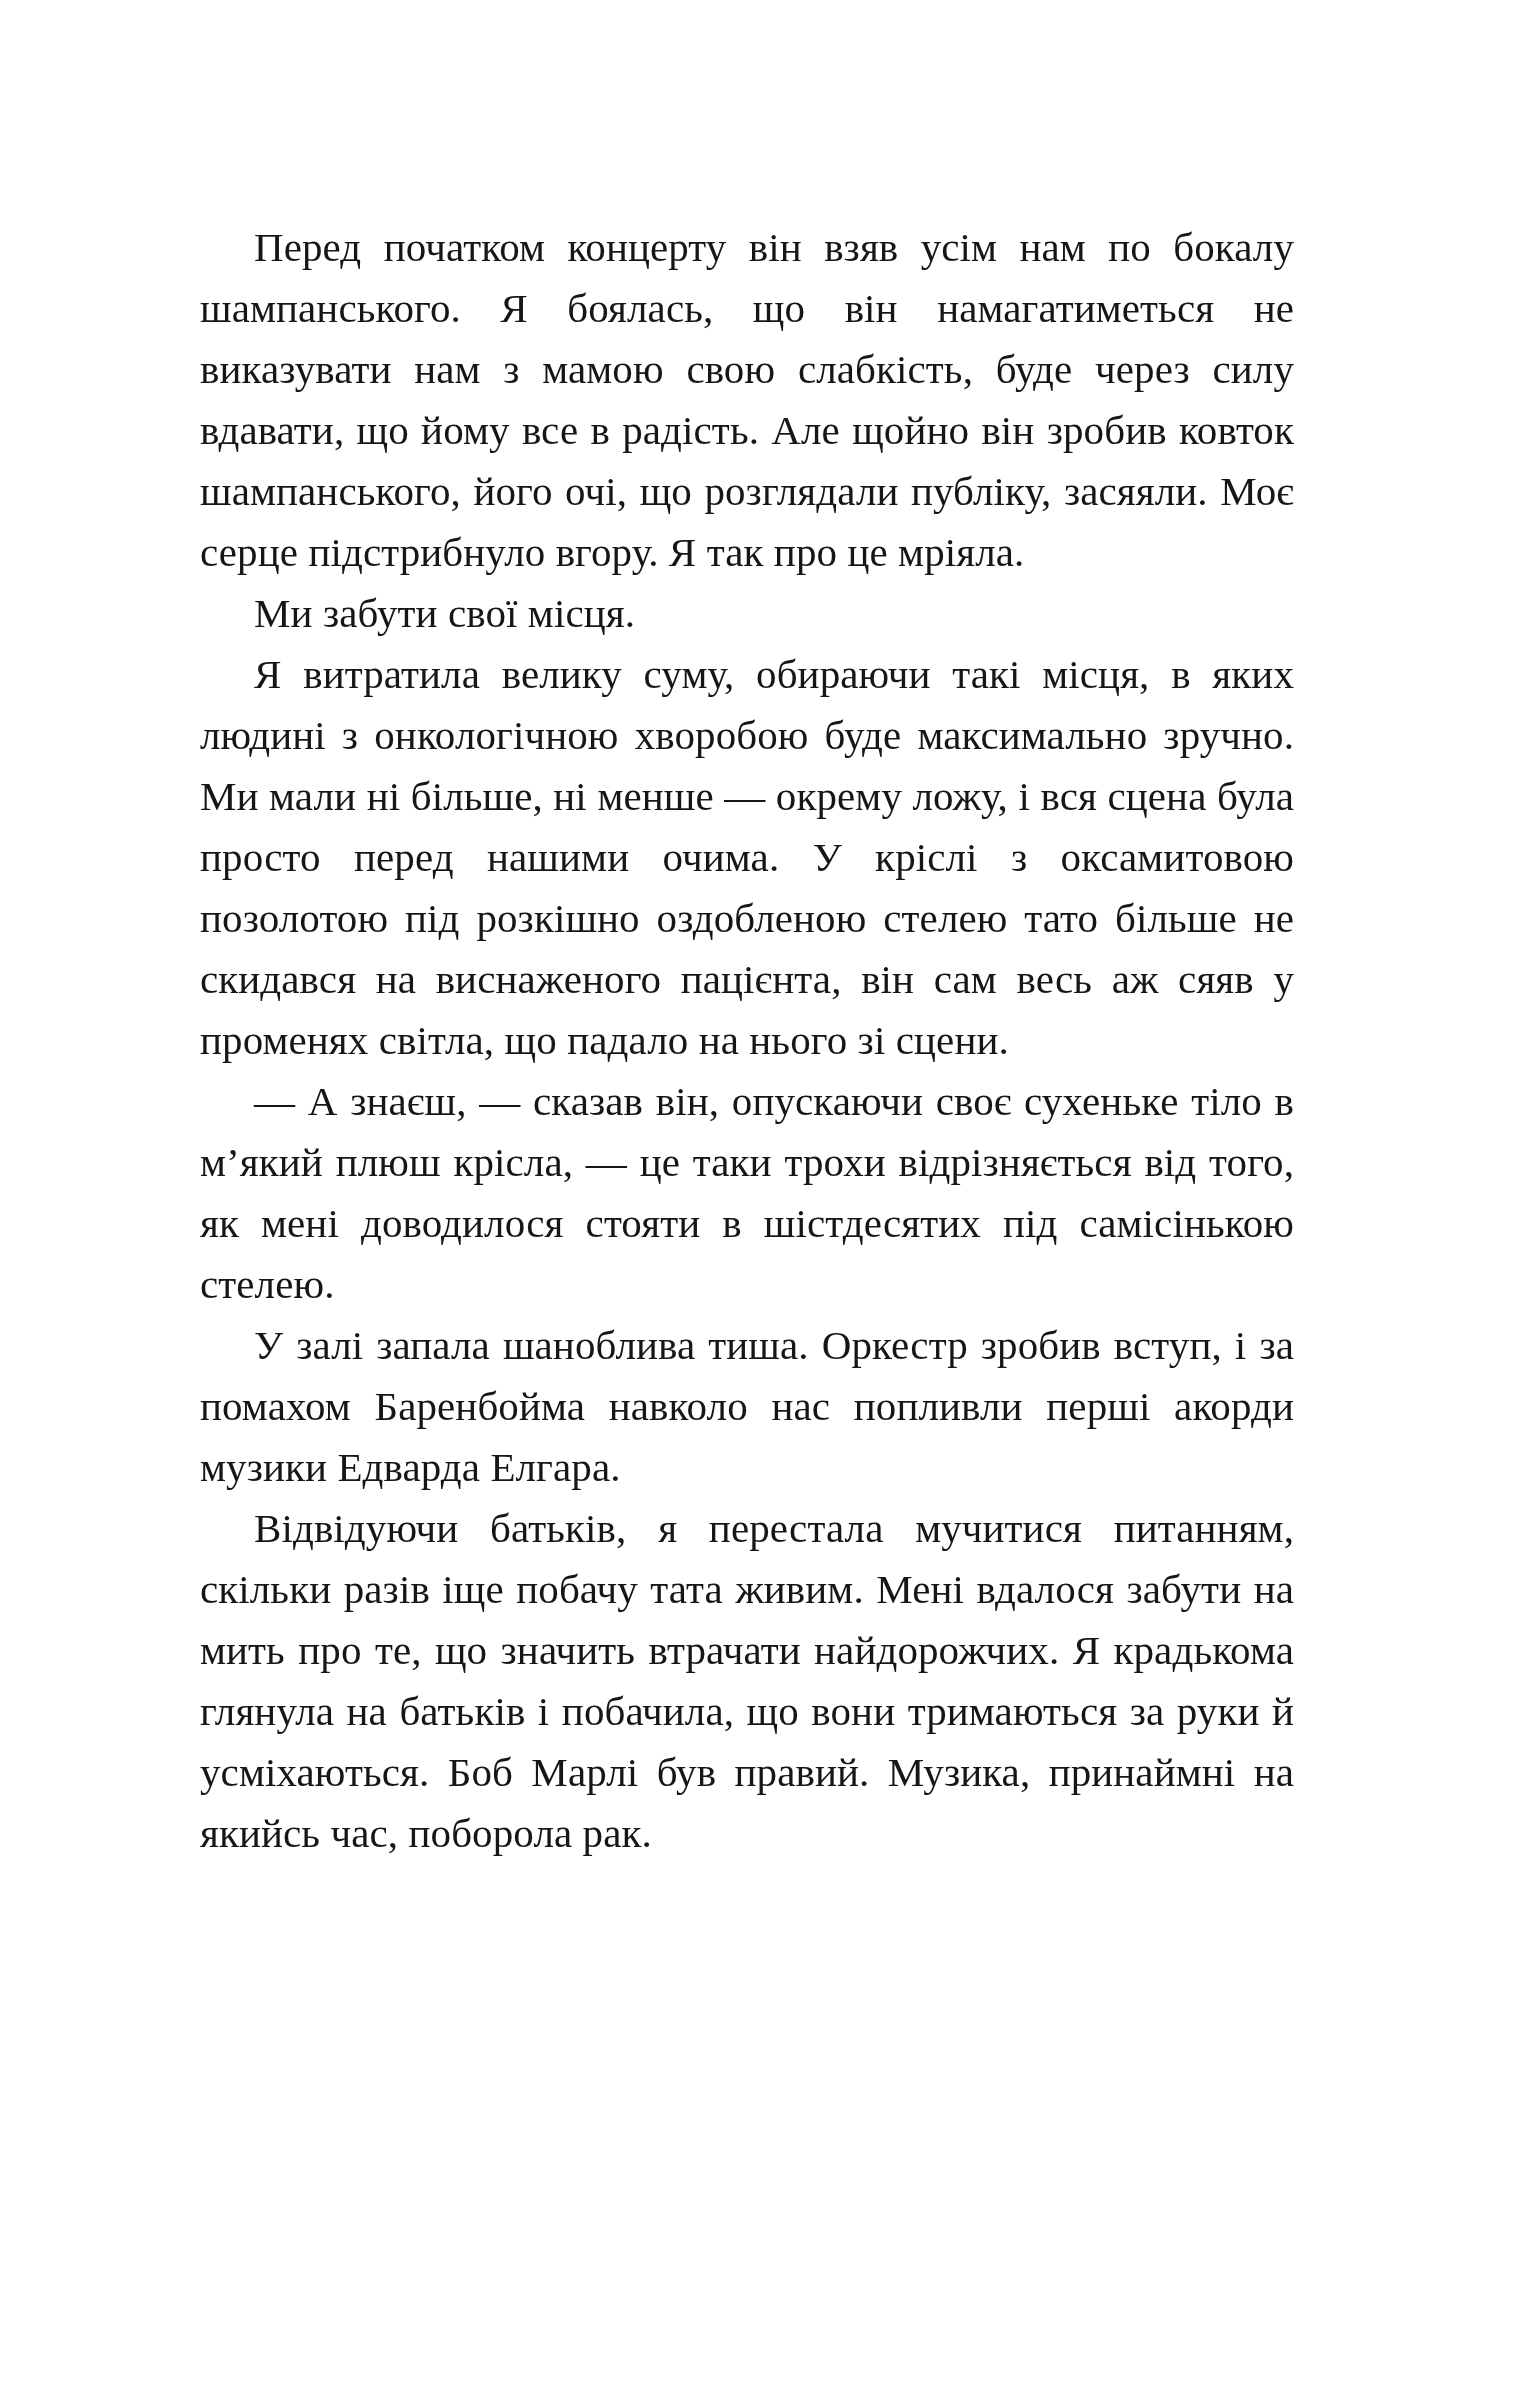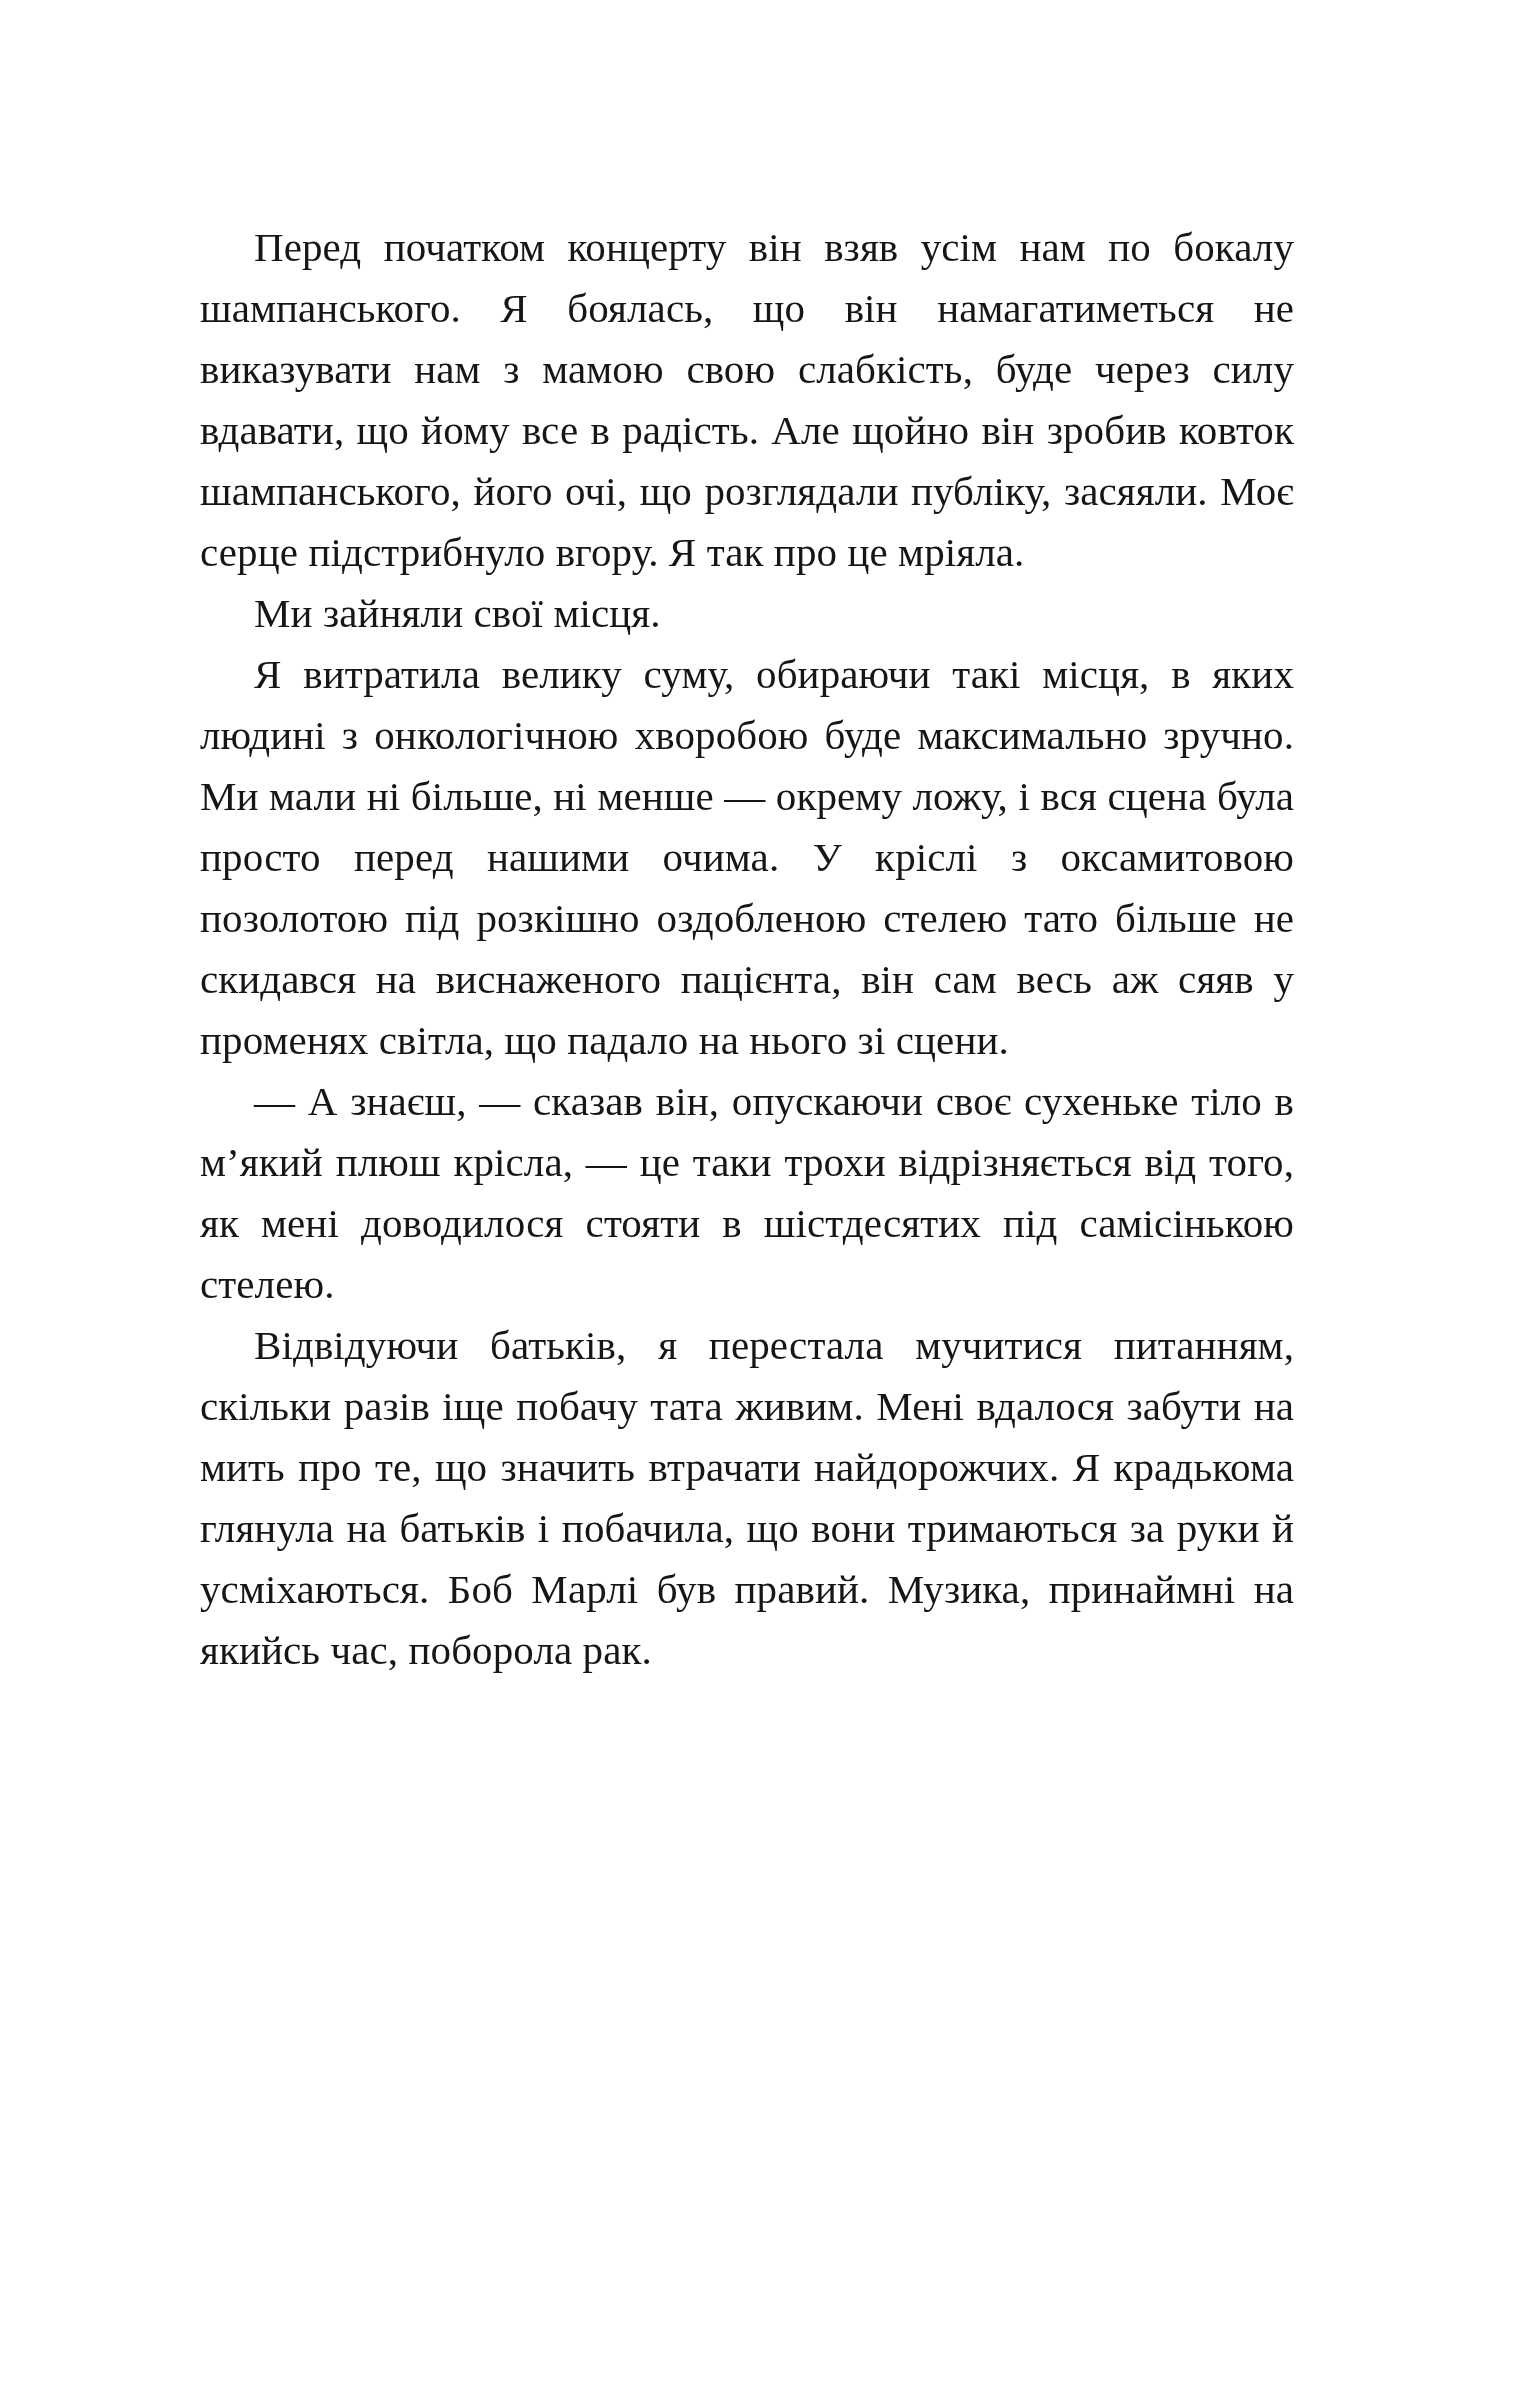--- a/index.html
+++ b/index.html
@@ -46,19 +46,20 @@
     line-height: 1;
     color: #161616;
   }
 </style>
 </head>
 <body>
 
 <div class="page">
   <div class="body-text">
     <p>Перед початком концерту він взяв усім нам по бокалу шампанського. Я боялась, що він намагатиметься не виказувати нам з мамою свою слабкість, буде через силу вдавати, що йому все в радість. Але щойно він зробив ковток шампанського, його очі, що розглядали публіку, засяяли. Моє серце підстрибнуло вгору. Я так про це мріяла.</p>
-    <p>Ми зайняли свої місця.</p>
+    <p>Ми забути свої місця.</p>
     <p>Я витратила велику суму, обираючи такі місця, в яких людині з онкологічною хворобою буде максимально зручно. Ми мали ні більше, ні менше — окрему ложу, і вся сцена була просто перед нашими очима. У кріслі з оксамитовою позолотою під розкішно оздобленою стелею тато більше не скидався на виснаженого пацієнта, він сам весь аж сяяв у променях світла, що падало на нього зі сцени.</p>
     <p>— А знаєш, — сказав він, опускаючи своє сухеньке тіло в м’який плюш крісла, — це таки трохи відрізняється від того, як мені доводилося стояти в шістдесятих під самісінькою стелею.</p>
+    <p>У залі запала шаноблива тиша. Оркестр зробив вступ, і за помахом Баренбойма навколо нас попливли перші акорди музики Едварда Елгара.</p>
     <p>Відвідуючи батьків, я перестала мучитися питанням, скільки разів іще побачу тата живим. Мені вдалося забути на мить про те, що значить втрачати найдорожчих. Я крадькома глянула на батьків і побачила, що вони тримаються за руки й усміхаються. Боб Марлі був правий. Музика, принаймні на якийсь час, поборола рак.</p>
   </div>
 </div>
 
 
 </body></html>

